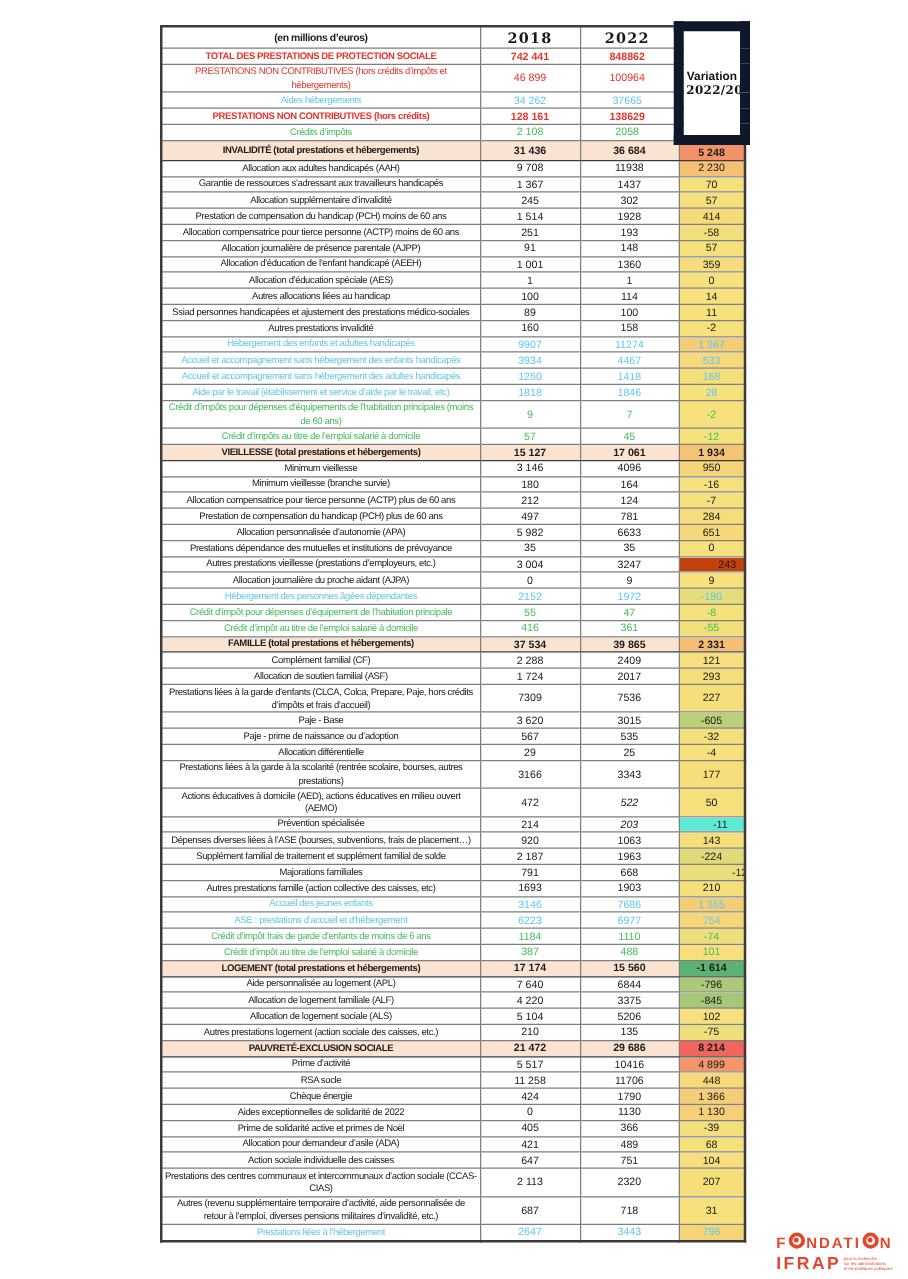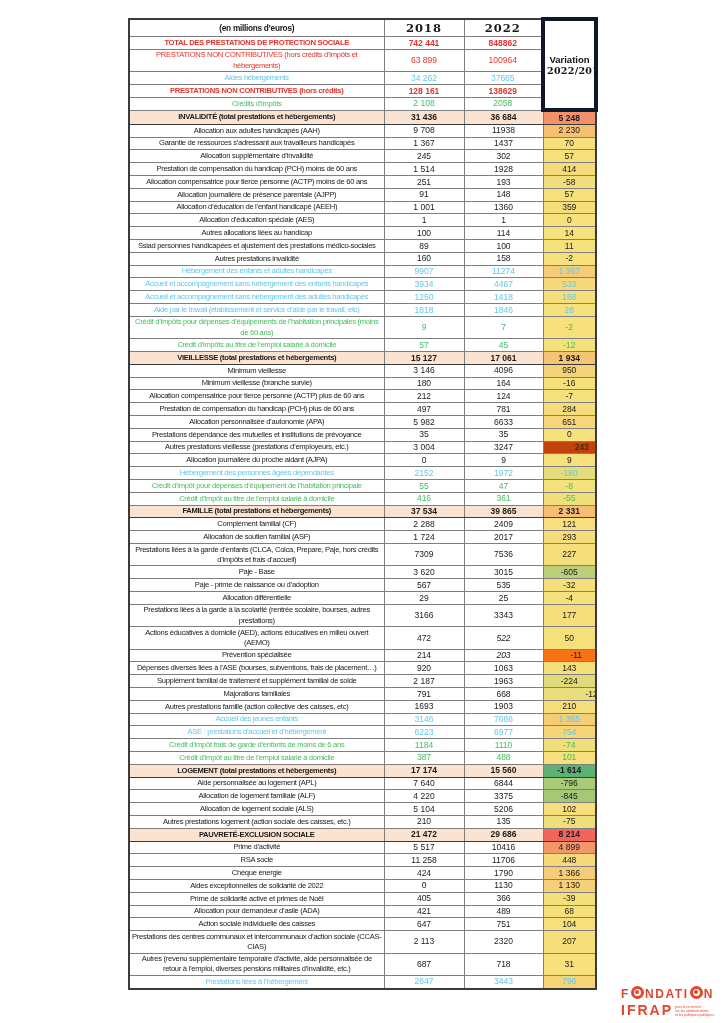--- a/index.html
+++ b/index.html
@@ -20,21 +20,21 @@
     border:1px solid #7f7f7f;
     text-align:center;vertical-align:middle;
     font-size:8.5px;line-height:10.8px;padding:0.5px 2px;
     color:#1a1a1a;overflow:hidden;
   }
   td.lbl{font-size:7.6px;letter-spacing:-0.3px;line-height:10.2px;}
   
   tr.s-hdr td{font-weight:bold;height:15px;}
   tr.s-hdr td.lbl{font-size:8.3px;}
   td.yr{font-family:"DejaVu Serif",serif;font-size:11.5px;font-weight:bold;letter-spacing:1px;}
-  td.varhead{background:#ffffff;font-weight:bold;color:#111;border:4px solid #0f172a;}
+  td.varhead{background:#ffffff;font-weight:bold;color:#111;border:8px solid #0f172a;}
   .vh1{font-size:9.5px;line-height:11px;}
   .vh2{font-family:"DejaVu Serif",serif;font-size:9.5px;line-height:11px;letter-spacing:0.3px;}
   
   tr.s-rb td{color:var(--red);font-weight:bold;}
   tr.s-r  td{color:var(--red);}
   tr.s-bl td{color:var(--blue);}
   tr.s-g  td{color:var(--green);}
   tr.s-sec td{font-weight:bold;background:var(--peach);border-top-color:#3b3b3b;border-bottom-color:#3b3b3b;}
   td.var{color:#1a1a1a;}
   td.it{font-style:italic;}
@@ -66,21 +66,21 @@
           <div class="vh2">2022/2018</div>
         </td>
       </tr>
       <tr class="s-rb">
         <td class="lbl">TOTAL DES PRESTATIONS DE PROTECTION SOCIALE</td>
         <td>742 441</td>
         <td>848862</td>
       </tr>
       <tr class="s-r">
         <td class="lbl">PRESTATIONS NON CONTRIBUTIVES (hors crédits d’impôts et hébergements)</td>
-        <td>63 899</td>
+        <td>46 899</td>
         <td>100964</td>
       </tr>
       <tr class="s-bl">
         <td class="lbl">Aides hébergements</td>
         <td>34 262</td>
         <td>37665</td>
       </tr>
       <tr class="s-rb">
         <td class="lbl">PRESTATIONS NON CONTRIBUTIVES (hors crédits)</td>
         <td>128 161</td>
@@ -322,21 +322,21 @@
       <tr class="s-n">
         <td class="lbl">Actions éducatives à domicile (AED), actions éducatives en milieu ouvert (AEMO)</td>
         <td>472</td>
         <td class="it">522</td>
         <td class="var" style="background: rgb(246, 224, 124);">50</td>
       </tr>
       <tr class="s-n">
         <td class="lbl">Prévention spécialisée</td>
         <td>214</td>
         <td class="it">203</td>
-        <td class="var" style="background: #f97316; padding-left: 16px;">-11</td>
+        <td class="var" style="background: #5eead4; padding-left: 16px;">-11</td>
       </tr>
       <tr class="s-n">
         <td class="lbl">Dépenses diverses liées à l’ASE (bourses, subventions, frais de placement…)</td>
         <td>920</td>
         <td>1063</td>
         <td class="var" style="background: rgb(246, 223, 123);">143</td>
       </tr>
       <tr class="s-n">
         <td class="lbl">Supplément familial de traitement et supplément familial de solde</td>
         <td>2 187</td>

